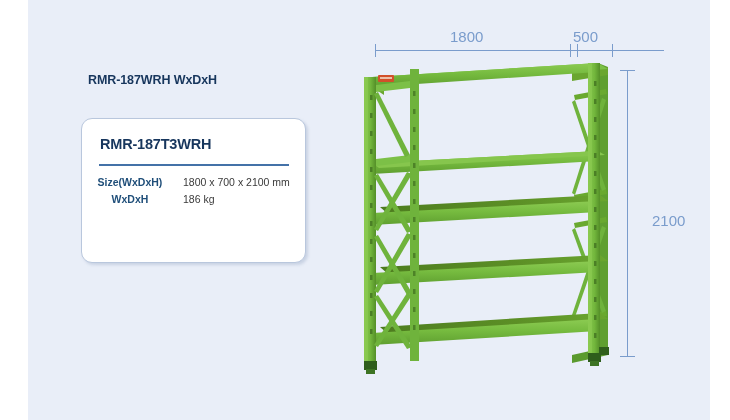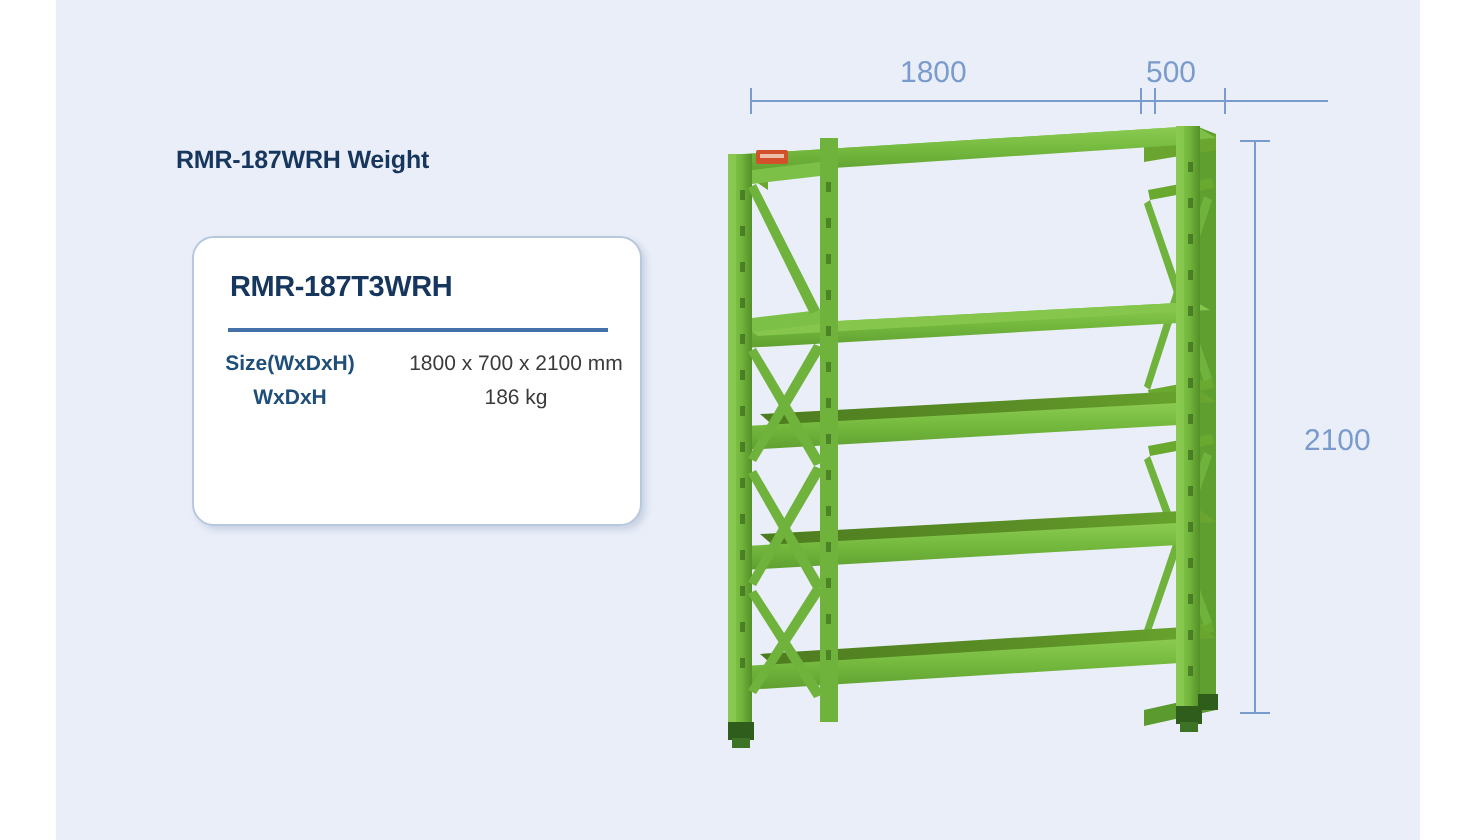--- a/index.html
+++ b/index.html
@@ -49,21 +49,21 @@
     font-size: 12.5px;
     font-weight: bold;
     color: #17365d;
     line-height: 17px;
     letter-spacing: -0.3px;
   }
 
   
   #spec-card {
     position: absolute;
-    left: 96px;
+    left: 81px;
     top: 118px;
     width: 225px;
     height: 145px;
     background: #ffffff;
     border: 1px solid #b9c7dd;
     border-radius: 11px;
     box-sizing: border-box;
     box-shadow: 2px 2px 3px rgba(120,140,175,0.28);
     padding-left: 47px;
   }
@@ -99,21 +99,21 @@
   }
   .spec-label {
     text-align: center;
     color: #1f4e79;
     font-weight: bold;
     width: 88px;
     padding-right: 9px !important;
     white-space: nowrap;
   }
   .spec-value {
-    text-align: center;
+    text-align: left;
     color: #3a3a3a;
     white-space: nowrap;
   }
 
   
   .dim-text {
     position: absolute;
     color: #7a9ccc;
     font-size: 15px;
     white-space: nowrap;
@@ -156,21 +156,21 @@
   #rack svg { display: block; }
 </style>
 </head>
 <body>
 
 <div id="page">
 
   <div id="panel"></div>
 
   <div id="info-block">
-    <div id="series-title">RMR-187WRH Weight</div>
+    <div id="series-title">RMR-187WRH WxDxH</div>
   </div>
 
   <div id="spec-card">
     <div id="model-name">RMR-187T3WRH</div>
     <div id="card-divider"></div>
 
     <table id="spec-table">
       <tbody>
         <tr>
           <td class="spec-label">Size(WxDxH)</td>

